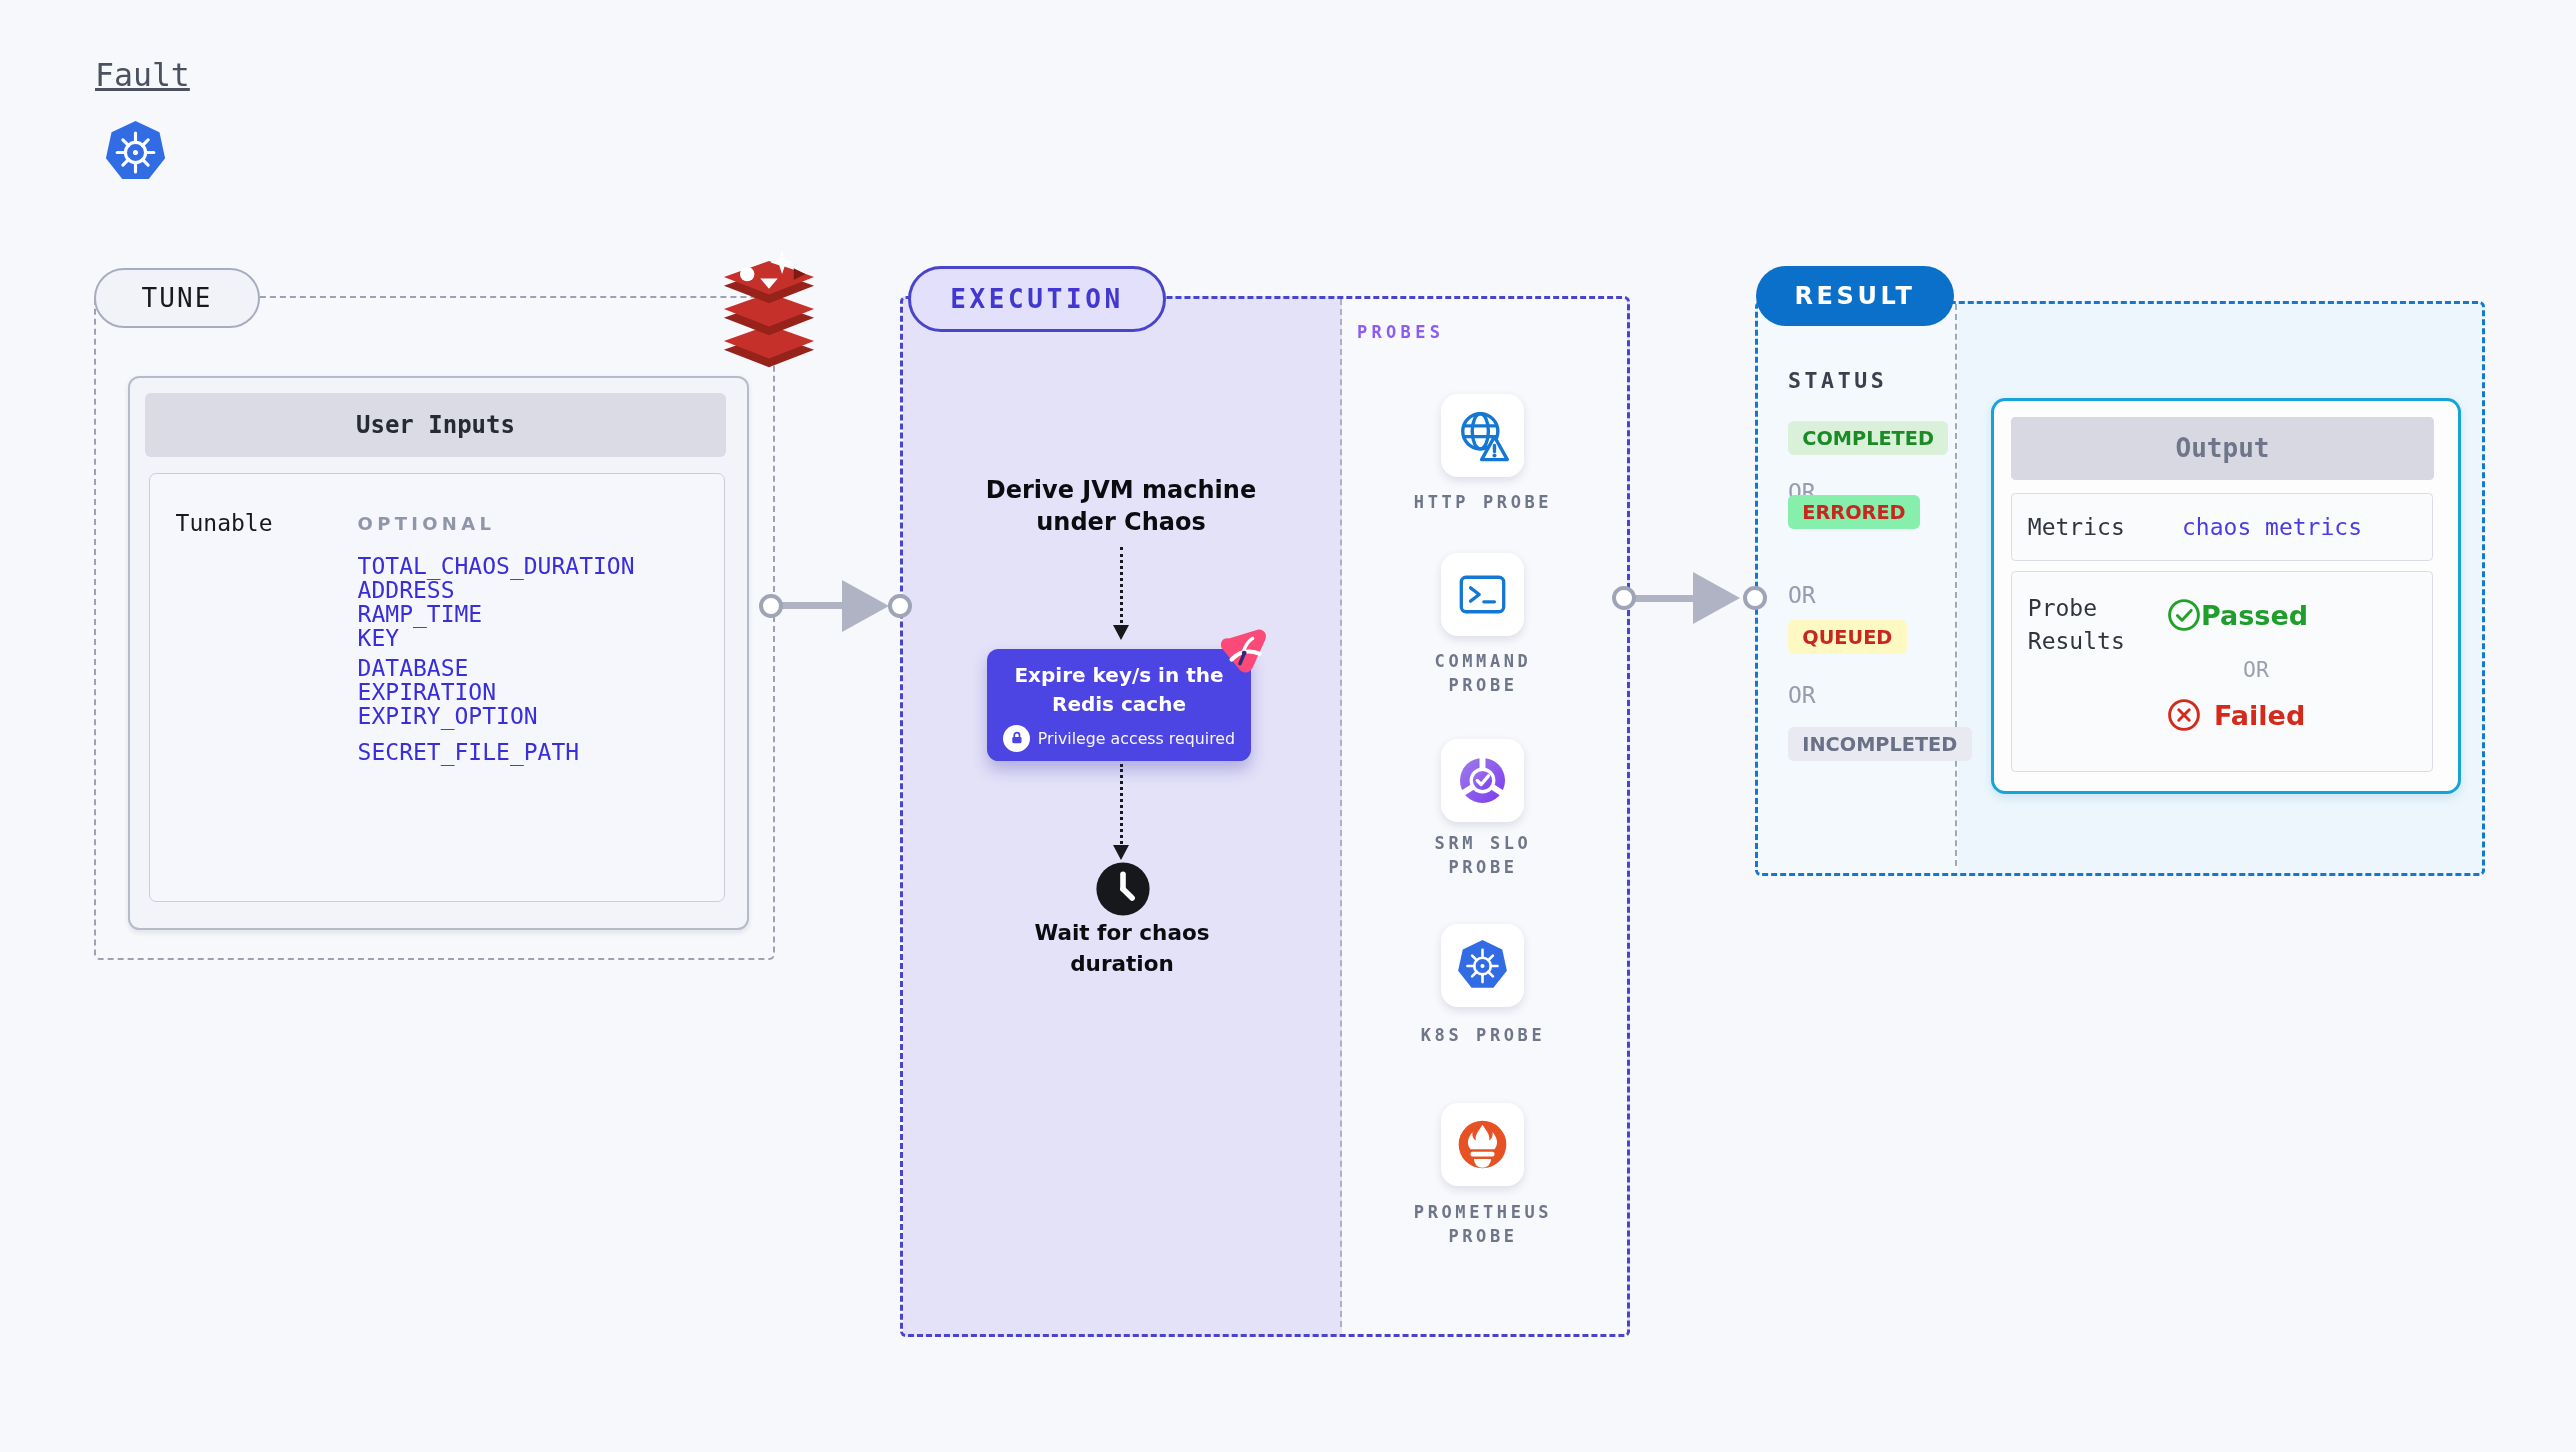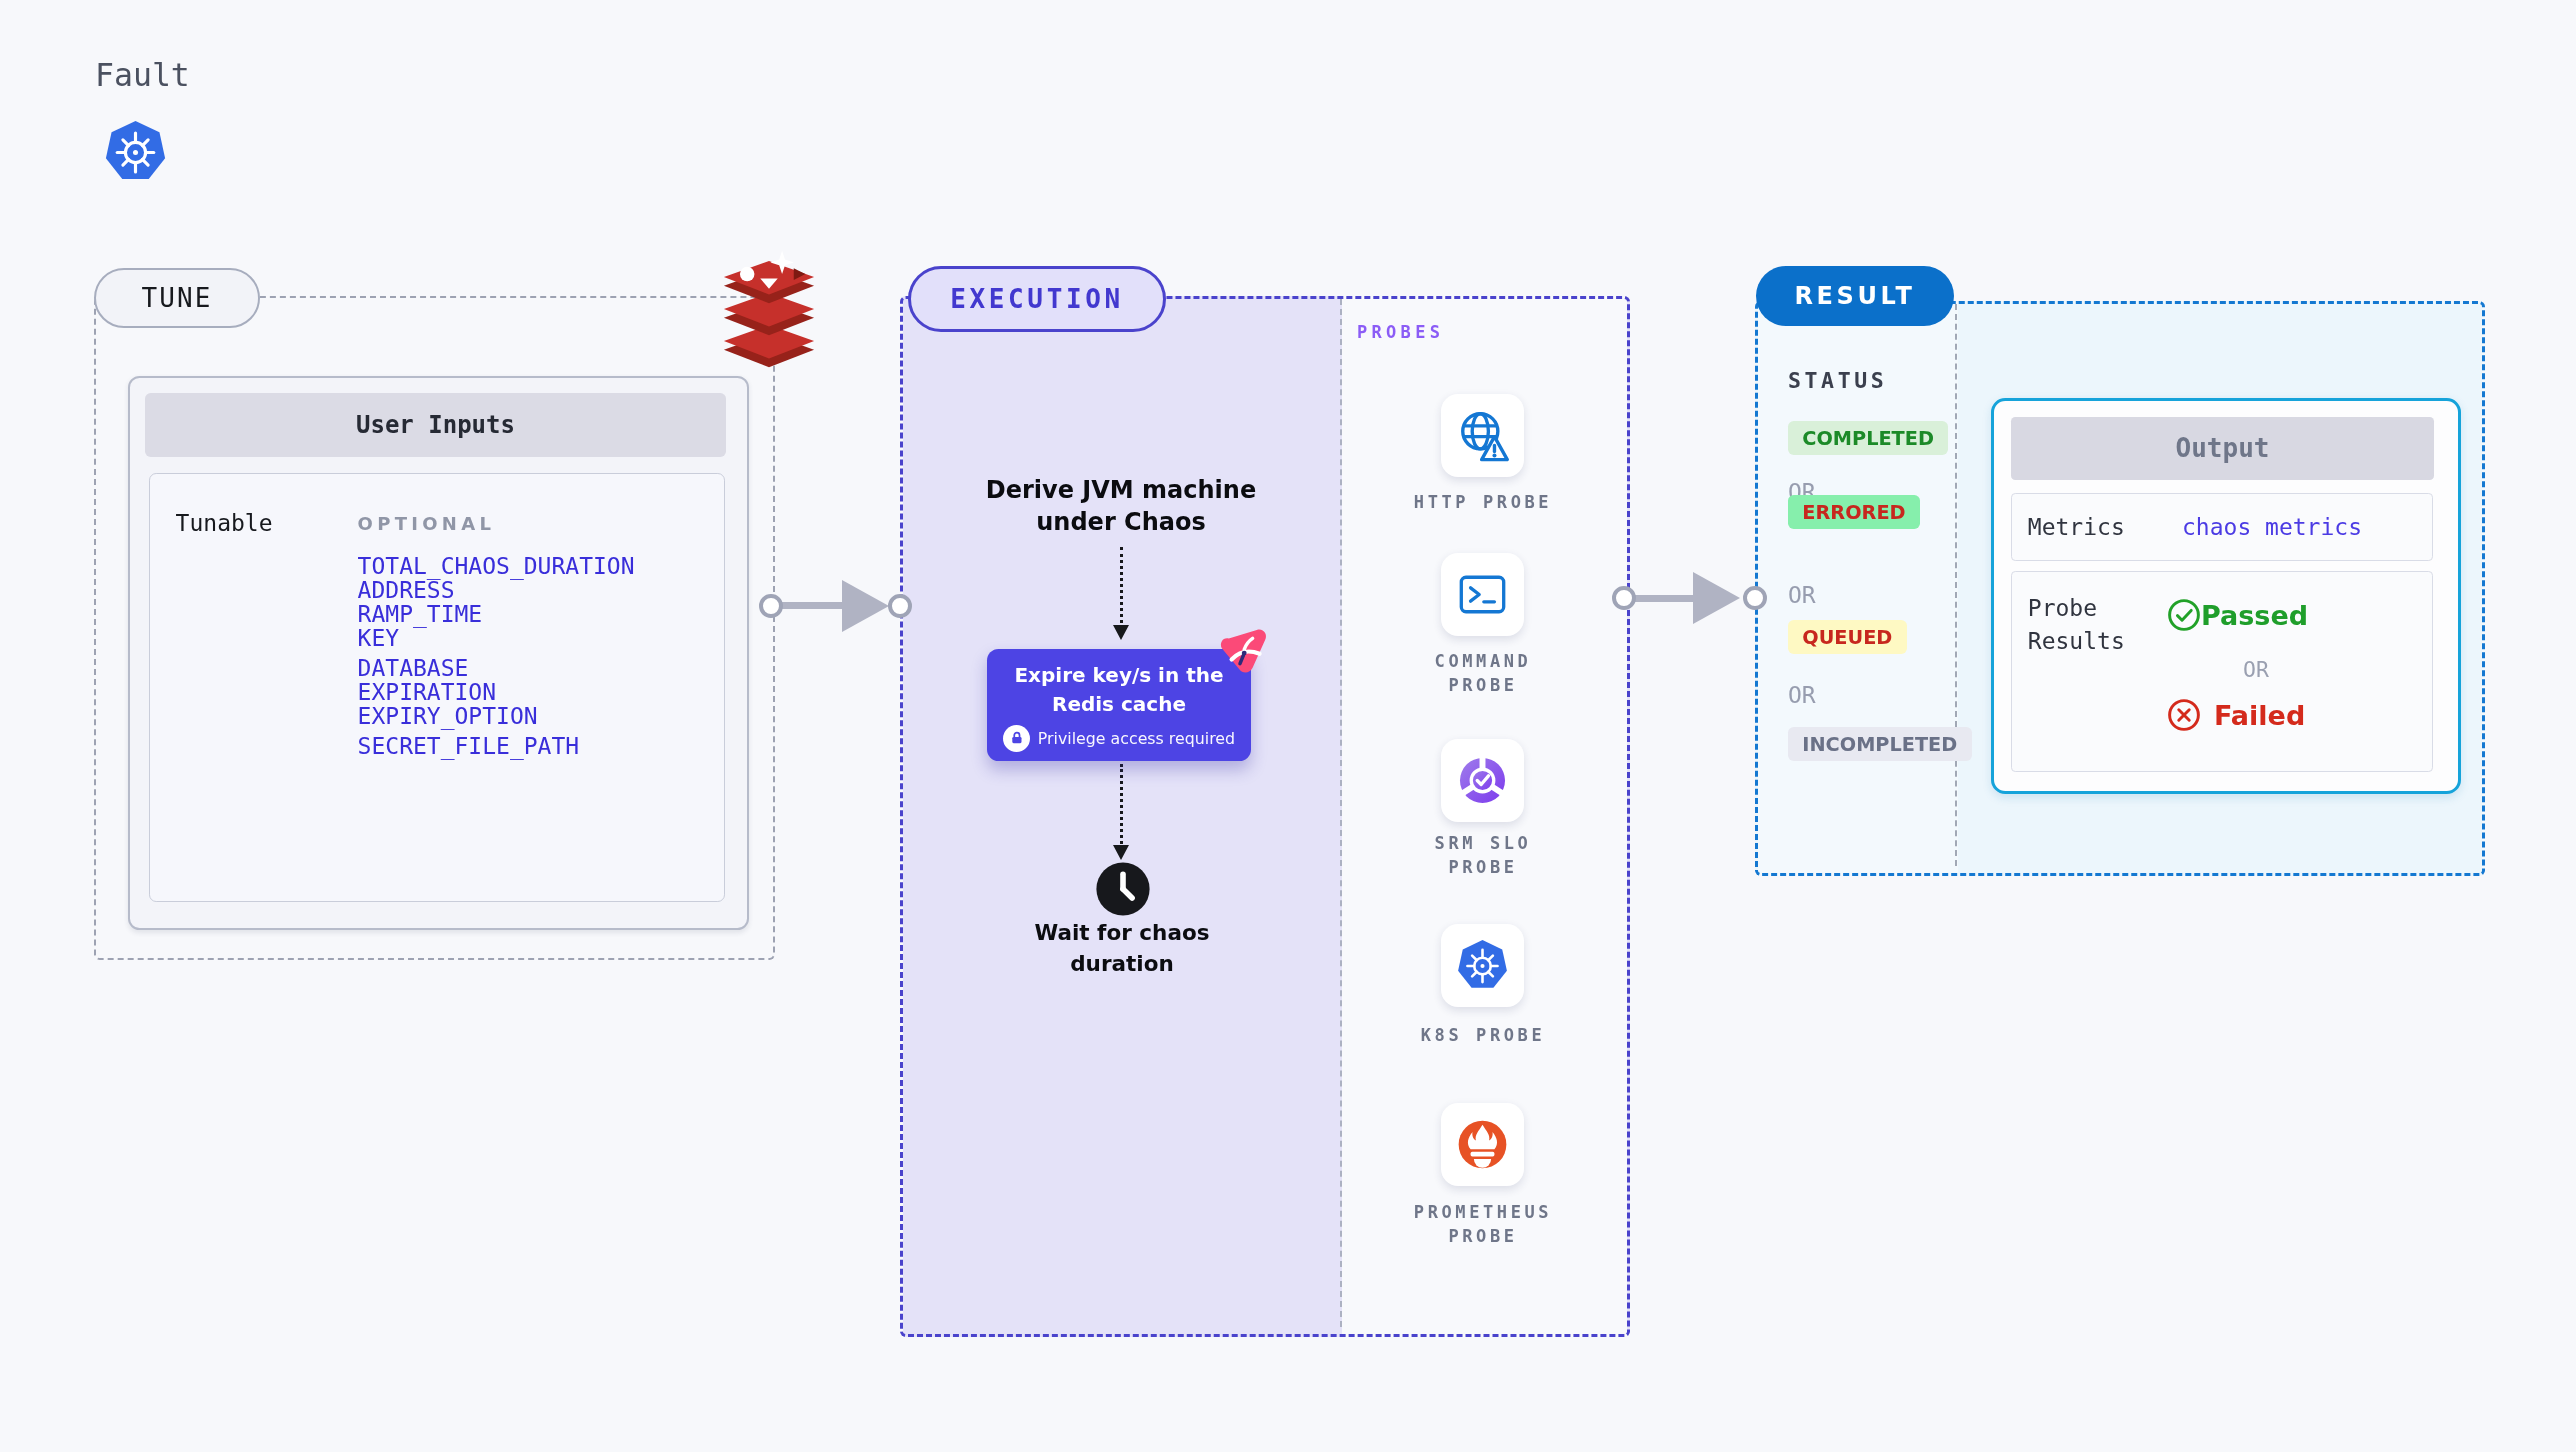--- a/index.html
+++ b/index.html
@@ -4,40 +4,40 @@
 <style>
   html,body{margin:0;padding:0;background:#F7F8FB;}
   .canvas{position:relative;width:2576px;height:1452px;background:#F7F8FB;overflow:hidden;
           font-family:"DejaVu Sans Mono",monospace;}
   .abs{position:absolute;}
   .mono{font-family:"DejaVu Sans Mono",monospace;}
   .sans{font-family:"DejaVu Sans","Liberation Sans",sans-serif;}
   .flexc{display:flex;align-items:center;justify-content:center;}
 
   
-  .eyebrow{left:95px;top:57px;font-size:31.5px;color:#4B5160;}
+  .eyebrow{left:95px;top:57px;font-size:31.5px;color:#4B5160;text-decoration:underline;}
   .k8s-logo{left:104px;top:119px;width:63px;height:67px;}
   .page-title{left:196px;top:126px;font-size:39px;font-weight:bold;color:#0F1014;letter-spacing:0.4px;}
 
   
   .tune-box{left:94px;top:296px;width:677px;height:660px;border:2.9px dashed #9DA2B2;border-radius:5.7px;}
   .tune-badge{left:94px;top:268px;width:162px;height:56px;background:#F2F3F8;border:2.9px solid #A7ADBE;
               border-radius:31.5px;font-size:26px;font-weight:normal;color:#17191E;letter-spacing:2.1px;z-index:6;}
   .redis-logo{left:721px;top:249px;width:96px;height:120px;z-index:6;}
   .ui-card{left:128px;top:376px;width:617px;height:550px;background:#F3F4F9;border:2.9px solid #B6BBCA;
            border-radius:11.5px;box-shadow:0 2.1px 5.7px rgba(40,45,80,.10);}
   .ui-header{left:15px;top:15px;width:581px;height:64px;background:#DBDBE5;border-radius:5.7px;
              font-size:24px;font-weight:bold;color:#262A34;}
   .ui-body{left:18.6px;top:95px;width:574px;height:427px;background:#F6F7FC;border:1.4px solid #C9CDDA;border-radius:7.2px;}
   .tunable-label{left:26px;top:36px;font-size:23px;color:#17191E;}
   .optional-label{left:208px;top:39px;font-size:18px;font-weight:bold;letter-spacing:4.3px;color:#9096A7;}
   .param-list{left:208px;top:80px;display:flex;flex-direction:column;}
   .param{font-size:23px;color:#392EDA;line-height:24px;}
   .param.gap-sm{margin-top:5.7px;}
-  .param.gap-lg{margin-top:6px;}
+  .param.gap-lg{margin-top:12px;}
 
   
   .conn-line{height:7.2px;background:#B0B3C3;}
   .conn-head{width:0;height:0;border-top:26px solid transparent;border-bottom:26px solid transparent;
              border-left:47px solid #B0B3C3;}
   .conn-dot{width:15.8px;height:15.8px;background:#FFFFFF;border:4.3px solid #9FA4B6;border-radius:50%;z-index:7;}
 
   
   .exec-box{left:900px;top:296px;width:724px;height:1035px;border:3.6px dashed #4A43CC;border-radius:5.7px;
             background:linear-gradient(90deg,#E4E2F8 0,#E4E2F8 439px,#F8F9FC 439px);}

